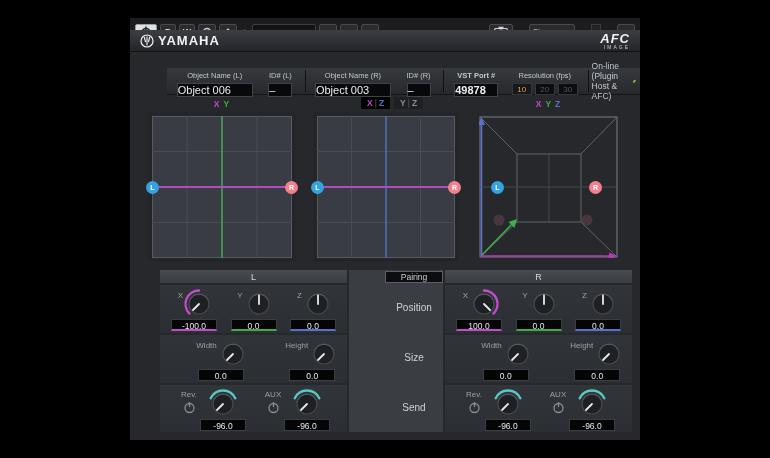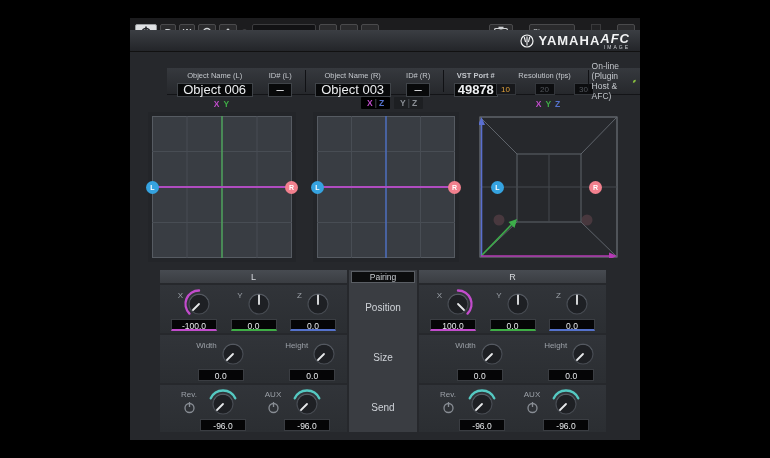--- a/index.html
+++ b/index.html
@@ -13,33 +13,33 @@
   .tbtn.sq{width:16px;font-weight:bold;}
   .tbtn.ico{width:18px;}
   .tinydot{width:5px;height:5px;border-radius:50%;background:#3c3c3e;margin:0 2px;}
   .preset{width:64px;height:15px;background:#121214;border:1px solid #3c3c3e;border-radius:2px;color:#cfd2d5;font-size:8px;padding:0 3px;box-sizing:border-box;}
   .tri{font-size:7px;color:#cfd2d5;line-height:1;}
   .tb-right{margin-left:auto;display:flex;align-items:center;gap:16px;}
   .modesel{width:46px;height:15px;background:#2a2a2c;border:1px solid #49494b;border-radius:2px;color:#cfd2d5;font-size:7.5px;display:flex;align-items:center;justify-content:space-between;padding:0 3px;box-sizing:border-box;}
   .slotbox{width:10px;height:15px;background:#222224;border:1px solid #3a3a3c;box-sizing:border-box;}
 
   
-  .brandbar{position:absolute;top:12px;left:0;right:0;height:22px;background:linear-gradient(#3b3e43,#232529);display:flex;align-items:center;justify-content:flex-end;padding:0 10px;box-sizing:border-box;border-bottom:1px solid #111;}
+  .brandbar{position:absolute;top:12px;left:0;right:0;height:22px;background:linear-gradient(#3b3e43,#232529);display:flex;align-items:center;justify-content:space-between;padding:0 10px;box-sizing:border-box;border-bottom:1px solid #111;}
   .yamaha{display:flex;align-items:center;gap:4px;color:#f2f3f4;font-weight:bold;font-size:13px;letter-spacing:1px;}
   .afclogo{text-align:right;color:#f2f3f4;line-height:1;}
   .afclogo .afc{font-weight:bold;font-style:italic;font-size:13px;letter-spacing:1px;}
   .afclogo .img{font-size:5px;letter-spacing:2px;color:#c9ccd0;}
 
   
   .paramsbar{position:absolute;top:50px;left:0;right:0;height:27px;background:linear-gradient(#36393e,#26282c);display:flex;align-items:stretch;padding:0 4px;box-sizing:border-box;border-bottom:1px solid #131417;margin-left:37px;}
   .pgroup{display:flex;flex-direction:column;align-items:center;padding-top:3px;gap:3px;}
   .plabel{font-size:7.5px;color:#c3c7cc;white-space:nowrap;}
-  .pbox{height:21px;background:#08090a;border:1px solid #404449;color:#eceef0;font-size:13px;line-height:12px;text-align:center;box-sizing:border-box;}
+  .pbox{height:21px;background:#08090a;border:1px solid #404449;color:#eceef0;font-size:11px;line-height:12px;box-sizing:border-box;}
   .psep{width:1px;background:#101114;margin:2px 3px;}
-  .resrow{display:flex;gap:19px;}
+  .resrow{display:flex;gap:3px;}
   .resbox{width:20px;height:12px;background:#0c0d0f;border:1px solid #33363b;font-size:8px;line-height:12px;text-align:center;color:#54585e;box-sizing:border-box;}
   .resbox.active{color:#e2a23a;background:#17181b;}
   .online{flex:1;display:flex;align-items:center;justify-content:center;gap:5px;font-size:8.5px;color:#c3c7cc;}
 
   
   .viewtabs{position:absolute;left:0;right:0;top:78px;height:16px;}
   .vlabel{position:absolute;font-size:8.5px;font-weight:bold;letter-spacing:1px;display:flex;gap:3px;justify-content:center;}
   .c-x{color:#c24ccc;}.c-y{color:#3fae46;}.c-z{color:#5572cc;}.c-dim{color:#8a8f95;}
   .tabpair{position:absolute;display:flex;gap:4px;}
   .vtab{display:flex;gap:2px;align-items:center;padding:1px 6px;font-size:8.5px;font-weight:bold;border-radius:1px;}
@@ -67,21 +67,21 @@
   .klabel{font-size:8px;color:#9ba0a7;padding-top:3px;min-width:10px;text-align:right;}
   .klabel.wide{min-width:24px;}
   .kval{width:46px;height:12px;background:#050506;border:1px solid #3a3d42;color:#e8eaec;font-size:8.5px;line-height:12px;text-align:center;box-sizing:border-box;margin-top:-1px;}
   .u-x{border-bottom:2px solid #c24ccc;}
   .u-y{border-bottom:2px solid #3fae46;}
   .u-z{border-bottom:2px solid #5572cc;}
   .sgroup{display:flex;align-items:flex-start;}
   .sleft{display:flex;flex-direction:column;align-items:center;gap:2px;padding-top:2px;width:22px;}
   .sleft .klabel{padding-top:0;text-align:center;min-width:0;}
   .sright{display:flex;flex-direction:column;align-items:center;}
-  .cmid{width:68px;background:#3a3d42;display:flex;flex-direction:column;}
+  .cmid{width:58px;background:#3a3d42;display:flex;flex-direction:column;padding-left:36px;}
   .pairwrap{height:13px;display:flex;align-items:center;justify-content:center;}
   .pairing{width:64px;height:12px;background:#0c0d0e;border:1px solid #5a5e64;color:#c8ccd1;font-size:8.5px;line-height:11px;text-align:center;box-sizing:border-box;}
   .midlabel{flex:1;display:flex;align-items:center;justify-content:center;color:#cfd3d8;font-size:10px;}
 </style>
 </head>
 <body>
 
 <div class="window">
 
   <div class="toolbar">

